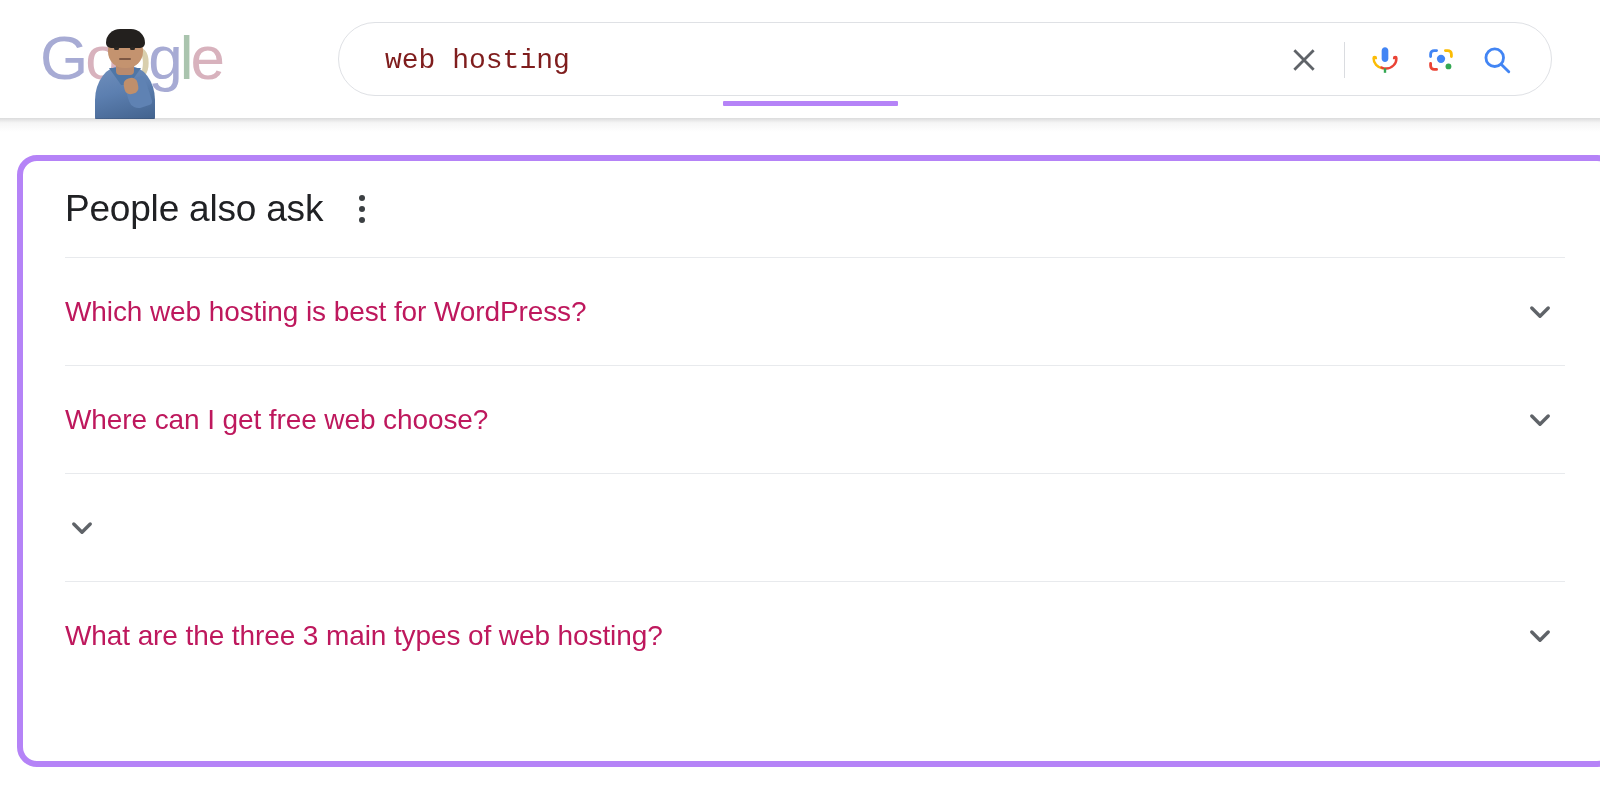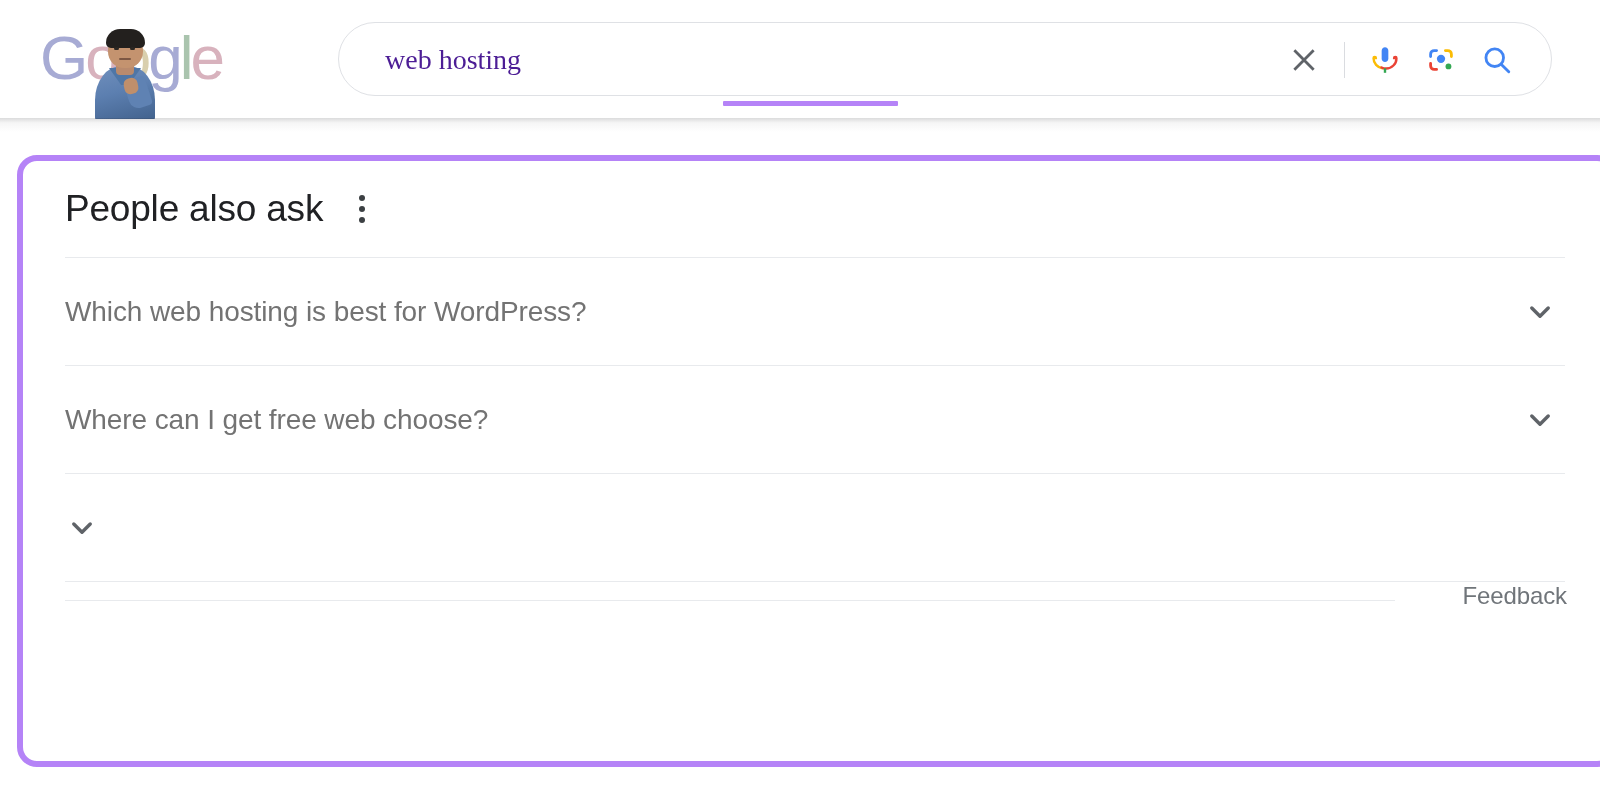--- a/index.html
+++ b/index.html
@@ -148,23 +148,23 @@
     position: absolute;
     left: 46px;
     top: 0;
     height: 74px;
     display: flex;
     align-items: center;
   }
   .search-input {
     border: none;
     outline: none;
-    font-family: Liberation Serif, serif;
+    font-family: Liberation Mono, monospace;
     font-size: 28px;
-    color: #4c1d95;
+    color: #7f1d1d;
     background: transparent;
     width: 740px;
     padding: 0;
   }
   .search-underline {
     position: absolute;
     left: 384px;
     top: 78px;
     width: 175px;
     height: 5px;
@@ -258,21 +258,21 @@
     height: 107px;
     display: flex;
     align-items: center;
     justify-content: space-between;
     padding-left: 24px;
     padding-right: 30px;
     cursor: pointer;
   }
   .q-text {
     font-size: 28px;
-    color: #737373;
+    color: #be185d;
     letter-spacing: -0.1px;
     white-space: nowrap;
   }
   .chev {
     width: 34px;
     height: 34px;
     flex: none;
   }
 
   .paa-footer {
@@ -397,20 +397,22 @@
     </div>
     <div class="divider"></div>
 
     <div class="q-row">
       <svg class="chev" viewBox="0 0 24 24">
         <path d="M6.2 9.2 L12 15 L17.8 9.2" fill="none" stroke="#5f6368" stroke-width="2.4" stroke-linecap="round" stroke-linejoin="round"></path>
       </svg>
     </div>
     <div class="divider"></div>
 
-
-    <div class="paa-footer">
-      <div class="footer-line"></div>
-      <div class="feedback">Feedback</div>
-    </div>
+    <div class="q-row">
+      <span class="q-text">What are the three 3 main types of web hosting?</span>
+      <svg class="chev" viewBox="0 0 24 24">
+        <path d="M6.2 9.2 L12 15 L17.8 9.2" fill="none" stroke="#5f6368" stroke-width="2.4" stroke-linecap="round" stroke-linejoin="round"></path>
+      </svg>
+    </div>
+
 
   </div>
 </div>
 
 </body></html>

